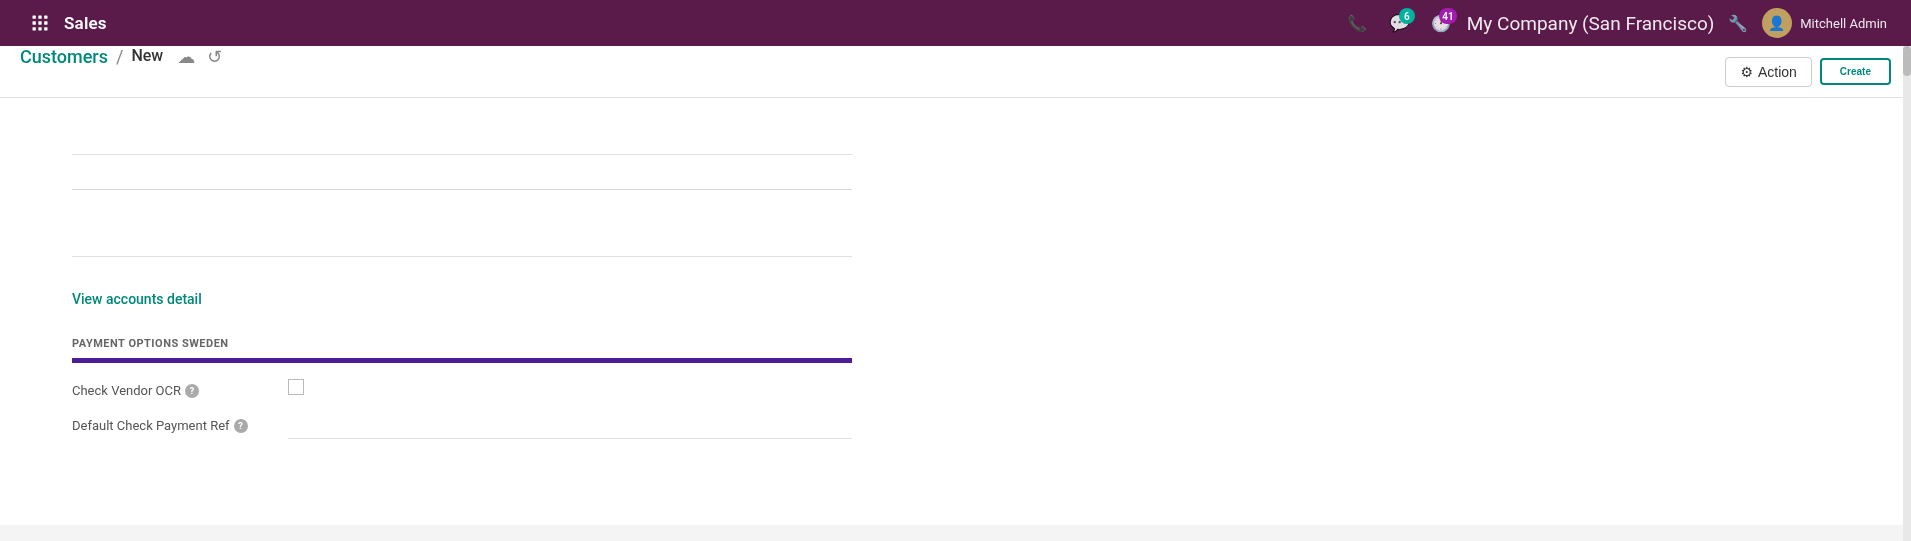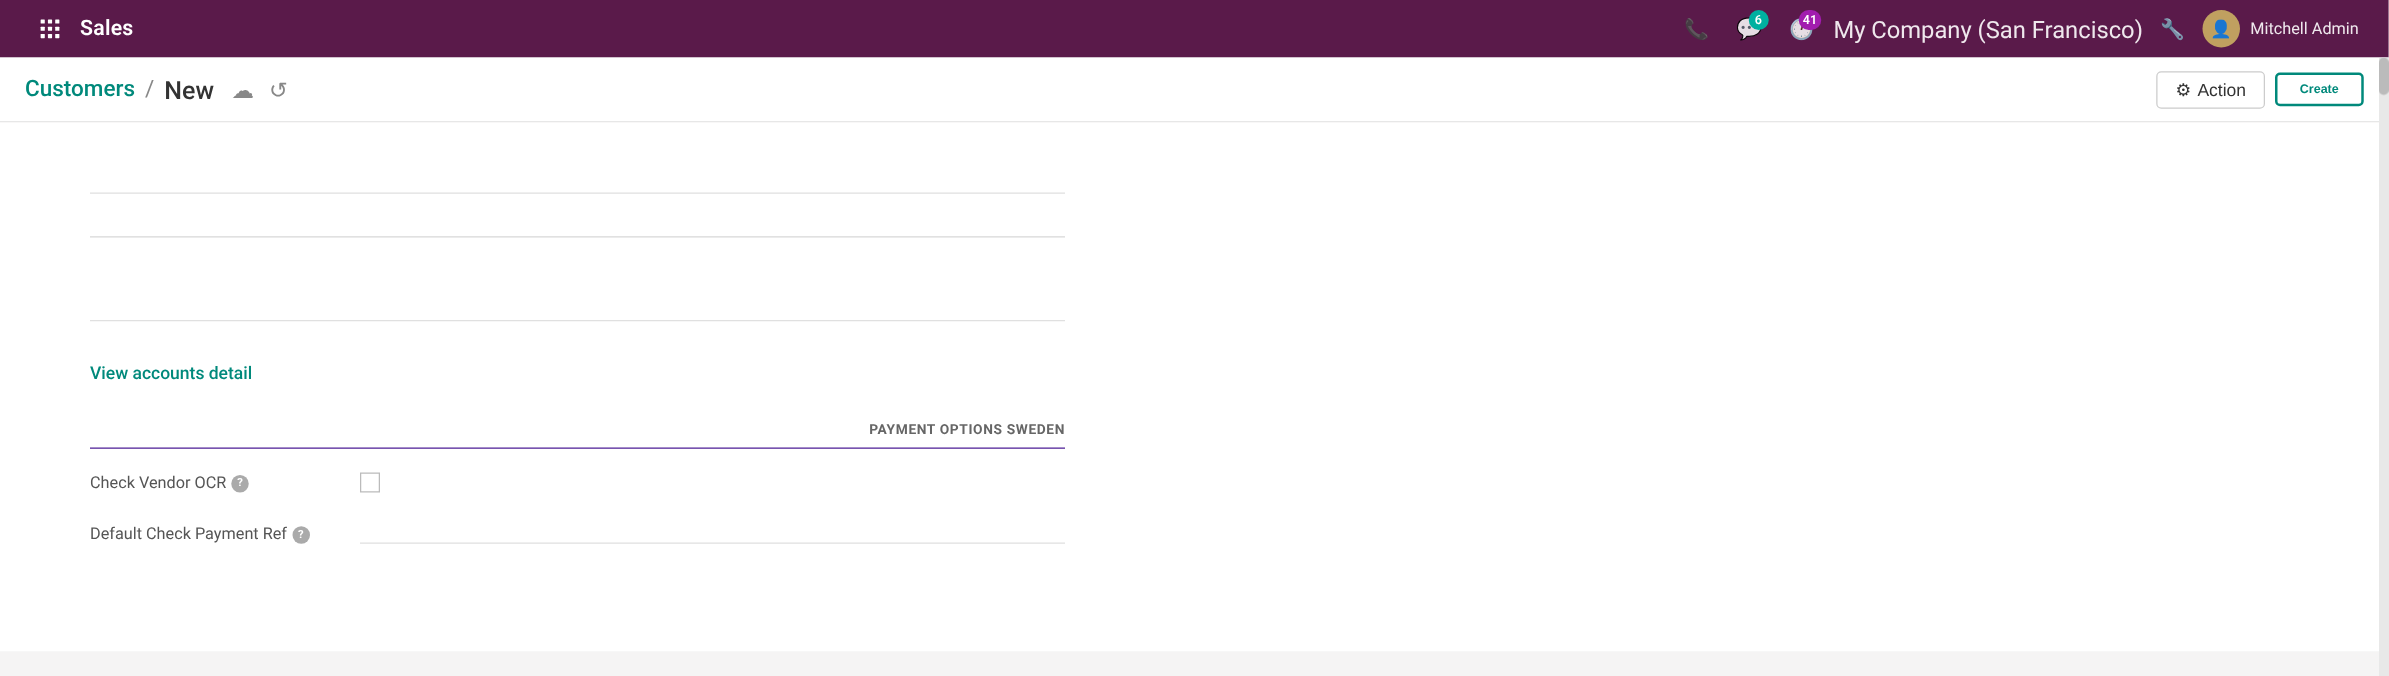--- a/index.html
+++ b/index.html
@@ -57,33 +57,33 @@
     .user-avatar {
       width: 30px; height: 30px; border-radius: 50%; background: #c0a060;
       display: flex; align-items: center; justify-content: center;
       overflow: hidden; cursor: pointer;
     }
     .user-name { color: rgba(255,255,255,0.9); font-size: 13px; cursor: pointer; }
 
     
     .breadcrumb-bar {
       background: #fff; height: 52px;
-      display: flex; align-items: center;
+      display: flex; 
       padding: 0 20px;
       border-bottom: 1px solid #e0e0e0;
       gap: 8px;
     }
     .breadcrumb-customers {
       color: #00897b; font-size: 18px; font-weight: 500; cursor: pointer;
     }
     .breadcrumb-sep {
       color: #888; font-size: 18px;
     }
     .breadcrumb-new {
-      color: #333; font-size: 20px; font-weight: 500;
+      color: #333; font-size: 16px; font-weight: 500;
     }
     .breadcrumb-cloud {
       color: #888; font-size: 18px; cursor: pointer; margin-left: 6px;
     }
     .breadcrumb-reset {
       color: #888; font-size: 18px; cursor: pointer; margin-left: 4px;
     }
     .breadcrumb-right {
       margin-left: auto;
       display: flex; align-items: center; gap: 8px;
@@ -124,25 +124,24 @@
     .view-accounts-link {
       color: #00897b; font-size: 14px; cursor: pointer; font-weight: 500;
       margin: 20px 0 10px 0; display: inline-block;
     }
 
     .section-header {
       font-size: 11px; font-weight: 700; color: #666;
       letter-spacing: 0.5px; text-transform: uppercase;
       margin: 20px 0 16px 0;
       padding-bottom: 8px;
-      border-bottom: 1px solid #4c1d95;
-      text-align: right;
+      border-bottom: 5px solid #4c1d95;
     }
     .field-row {
-      display: flex; align-items: flex-end;
+      display: flex; align-items: flex-start;
       gap: 16px; margin-bottom: 16px;
     }
     .field-label {
       font-size: 13px; color: #555; min-width: 200px; padding-top: 4px;
       display: flex; align-items: center; gap: 4px;
     }
     .help-icon {
       display: inline-flex; align-items: center; justify-content: center;
       width: 14px; height: 14px; border-radius: 50%; background: #aaa;
       color: #fff; font-size: 9px; font-weight: 700; cursor: pointer;

